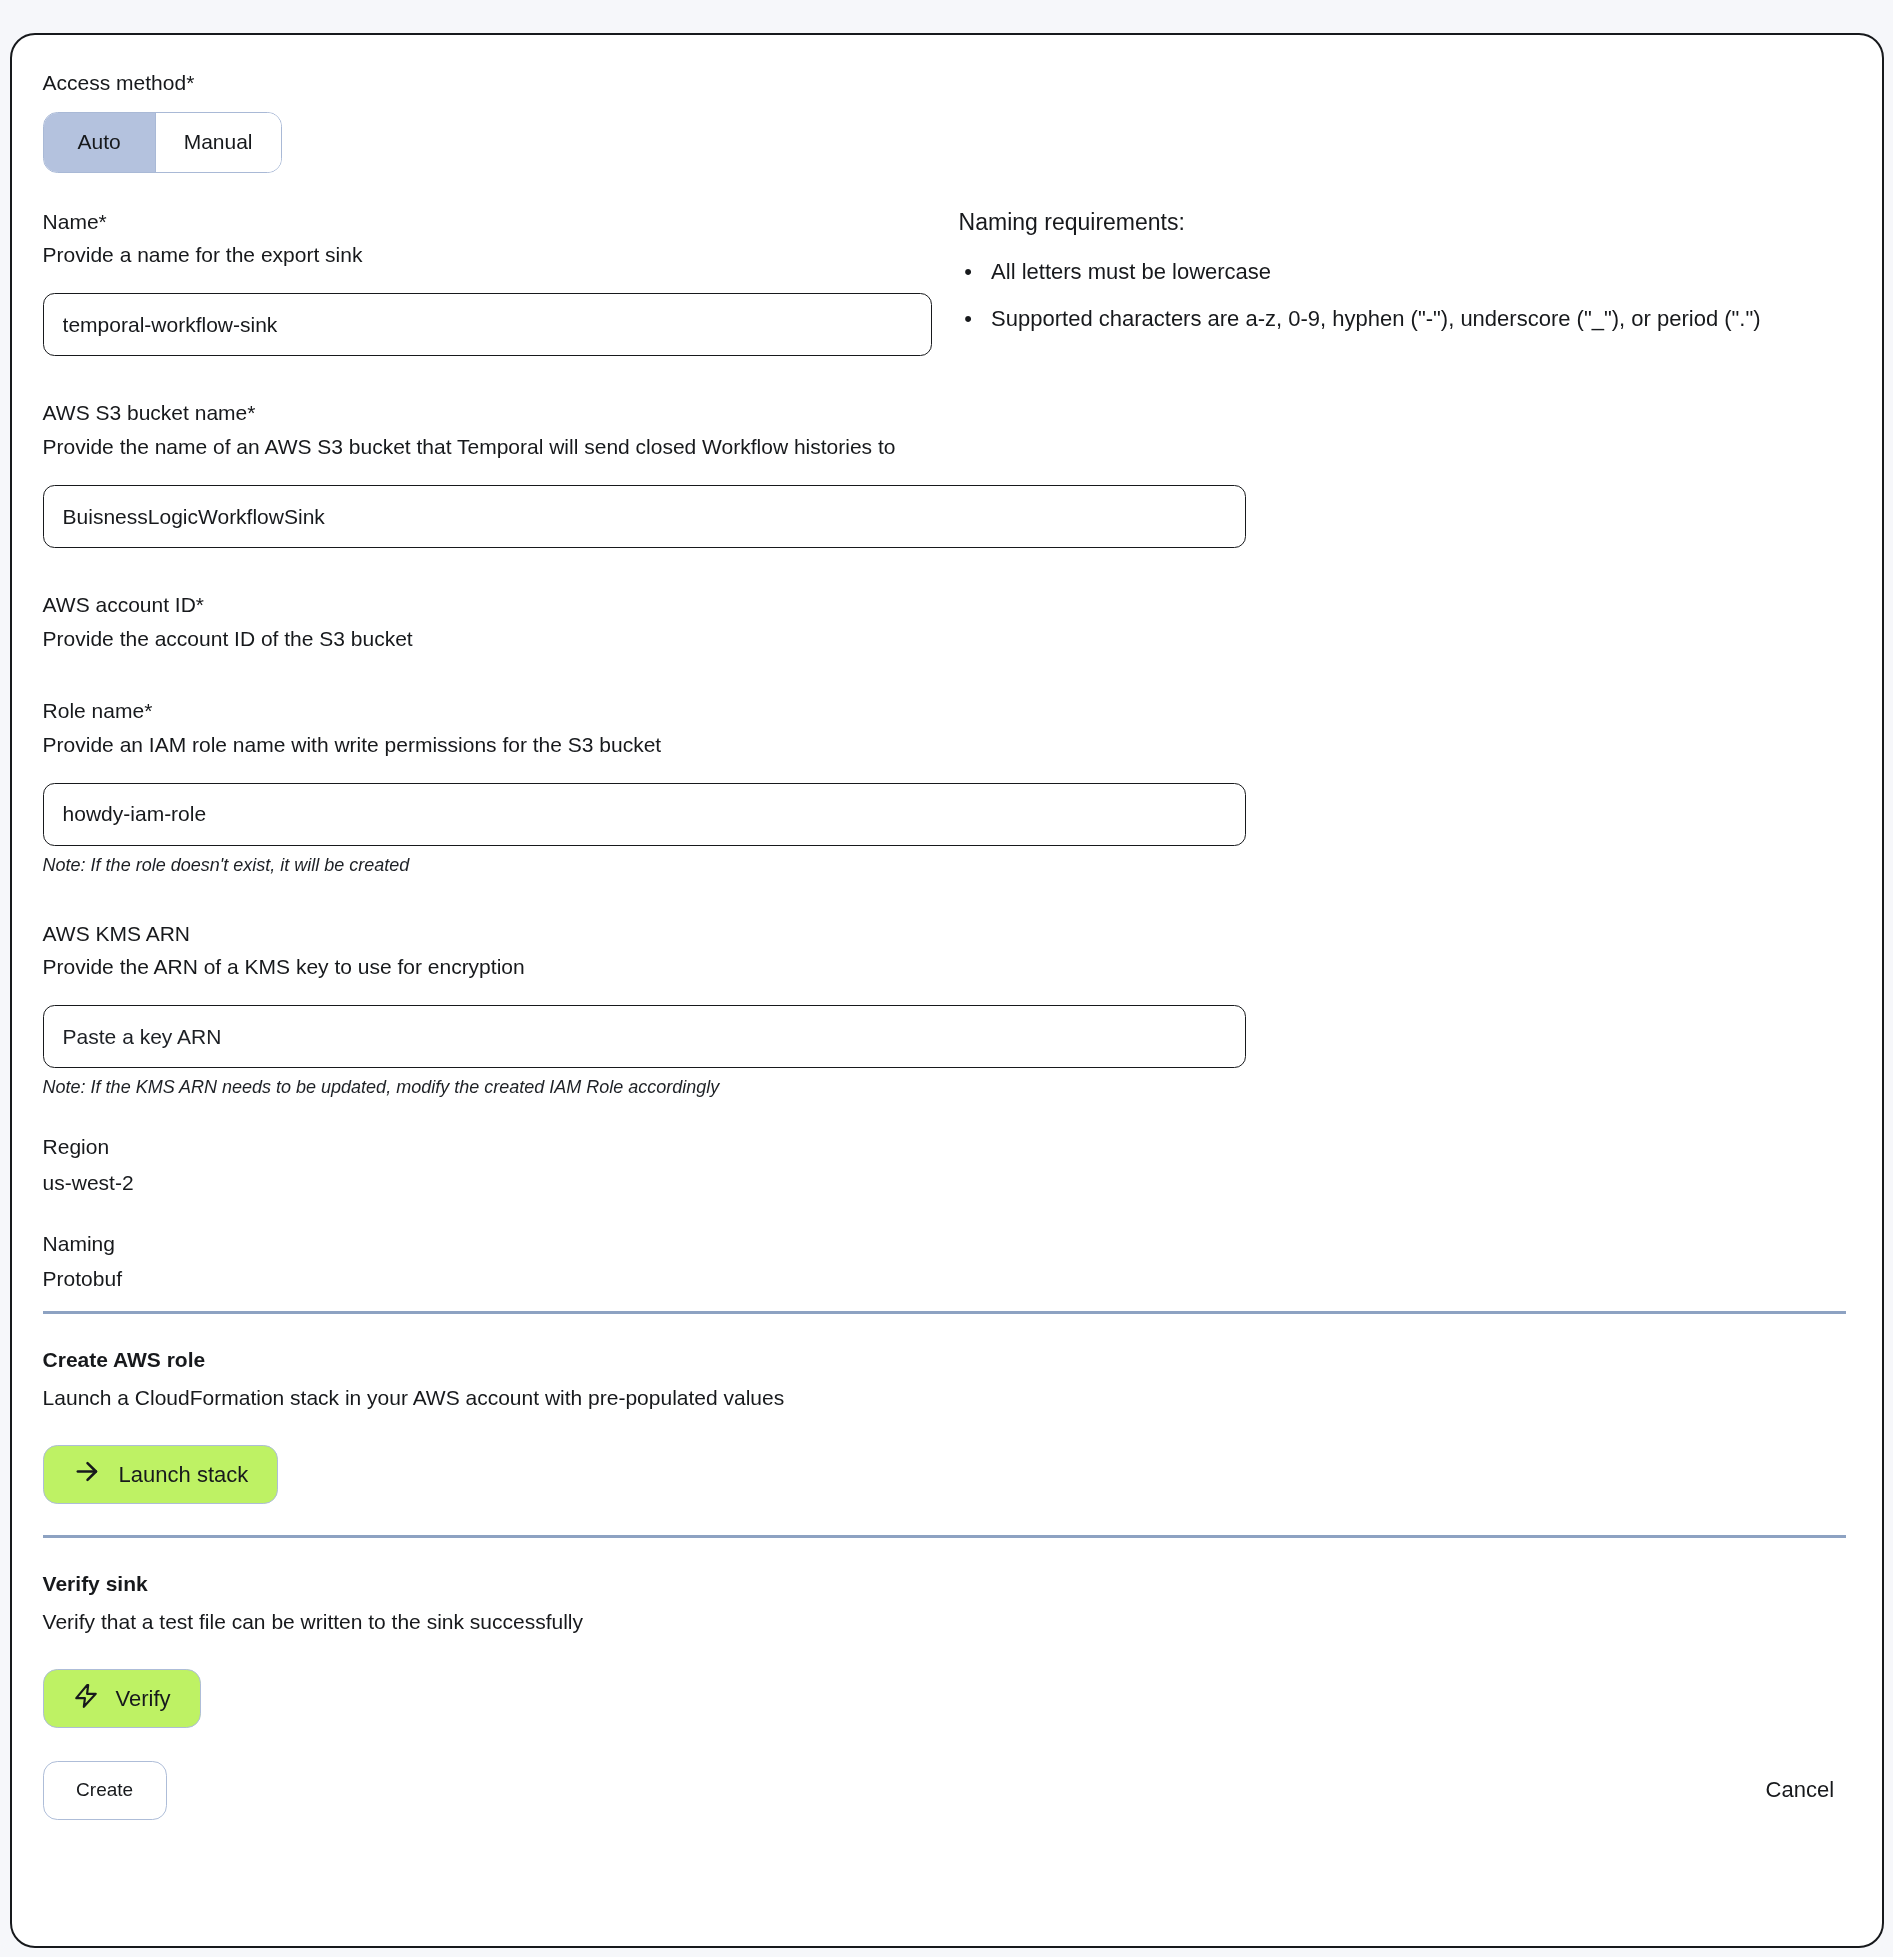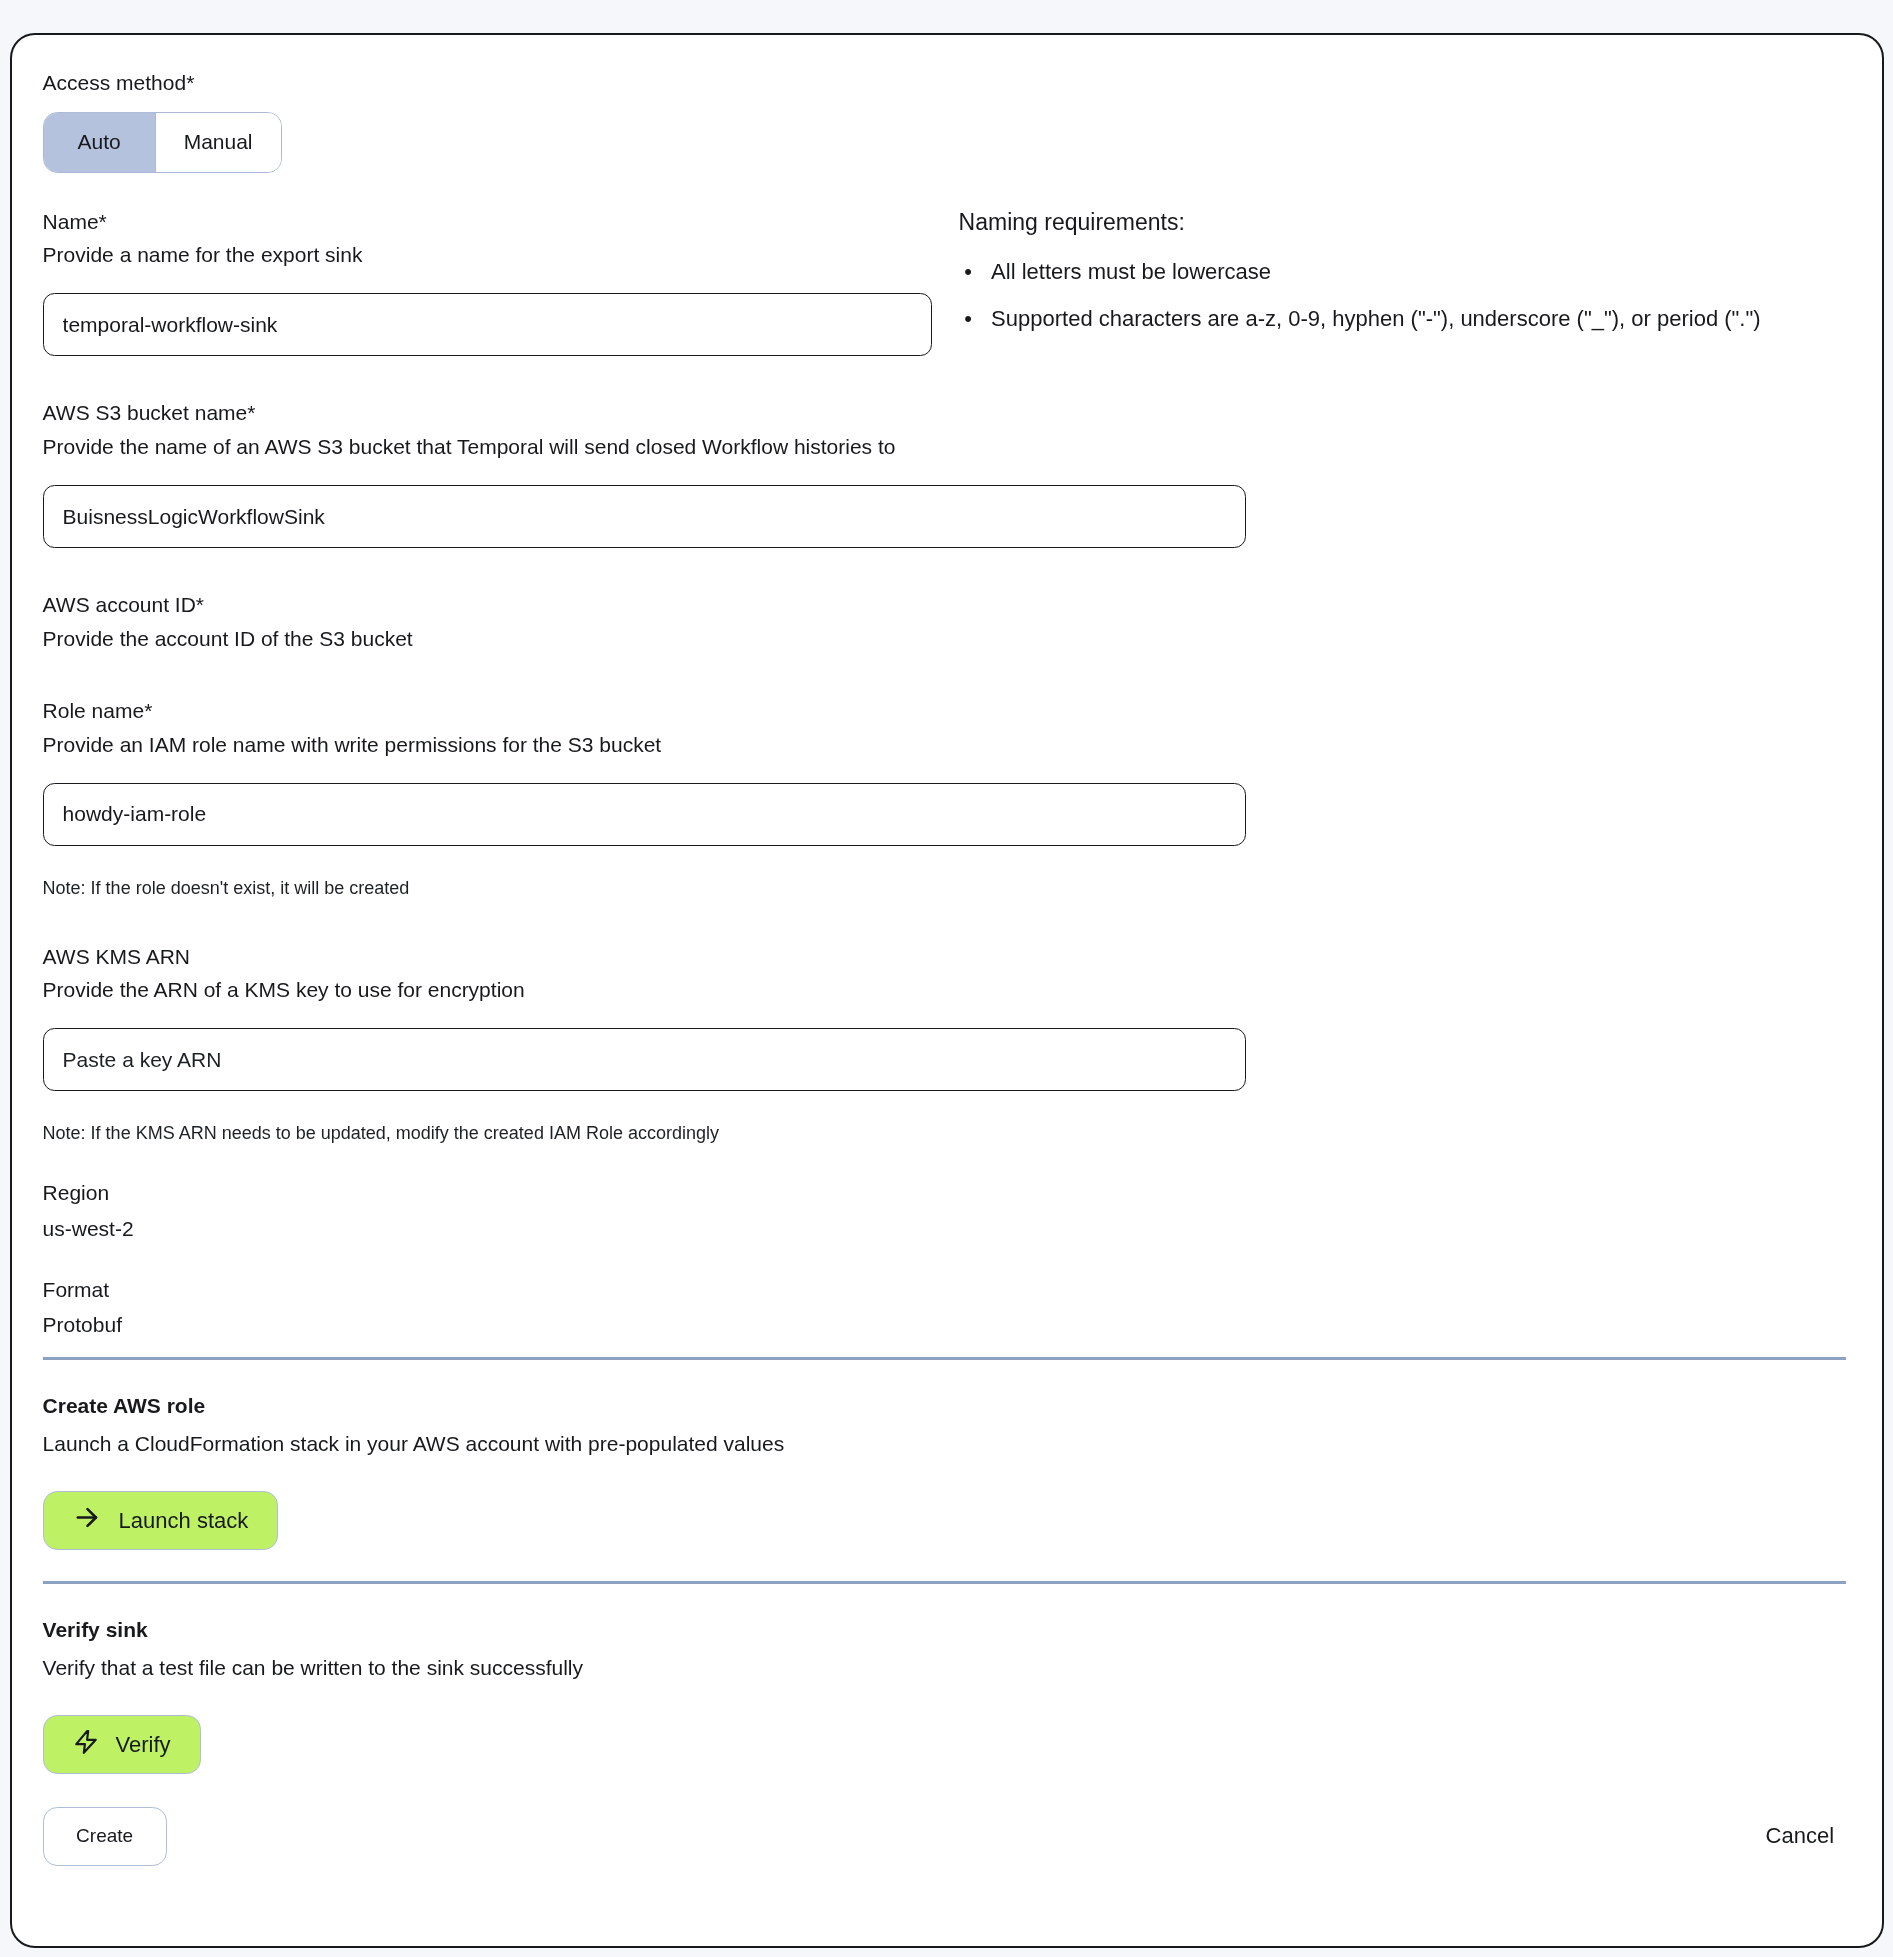--- a/index.html
+++ b/index.html
@@ -15,21 +15,21 @@
     left:9.6px; top:33px;
     width:1874px; height:1915px;
     background:#ffffff;
     border:2.4px solid #17191c;
     border-radius:25px;
     padding:32.5px 36px 0 31px;
     overflow:hidden;
   }
   .label { font-size:21px; line-height:29px; }
   .desc  { font-size:21px; line-height:31px; margin-top:3.8px; }
-  .note  { font-size:18px; line-height:23px; margin-top:31px; color:#1d2025; }
+  .note  { font-size:18px; line-height:23px; margin-top:8px; color:#1d2025;font-style:italic; }
   .bold-title { font-size:21px; line-height:29px; font-weight:bold; }
 
   
   .toggle {
     margin-top:15px;
     width:239px; height:61px;
     border:1.9px solid #a9b9d6;
     border-radius:14.3px;
     display:flex;
     overflow:hidden;
@@ -187,21 +187,21 @@
     <input class="text-input wide" type="text" placeholder="Paste a key ARN" style="">
     <div class="note">Note: If the KMS ARN needs to be updated, modify the created IAM Role accordingly</div>
   </div>
 
   <div class="kv">
     <div class="label">Region</div>
     <div class="value">us-west-2</div>
   </div>
 
   <div class="kv format">
-    <div class="label">Format</div>
+    <div class="label">Naming</div>
     <div class="value">Protobuf</div>
   </div>
 
   <hr class="divider">
 
   <div class="bold-title mt-title1">Create AWS role</div>
   <div class="desc desc-tight">Launch a CloudFormation stack in your AWS account with pre-populated values</div>
 
   <button class="btn">
     <span>

